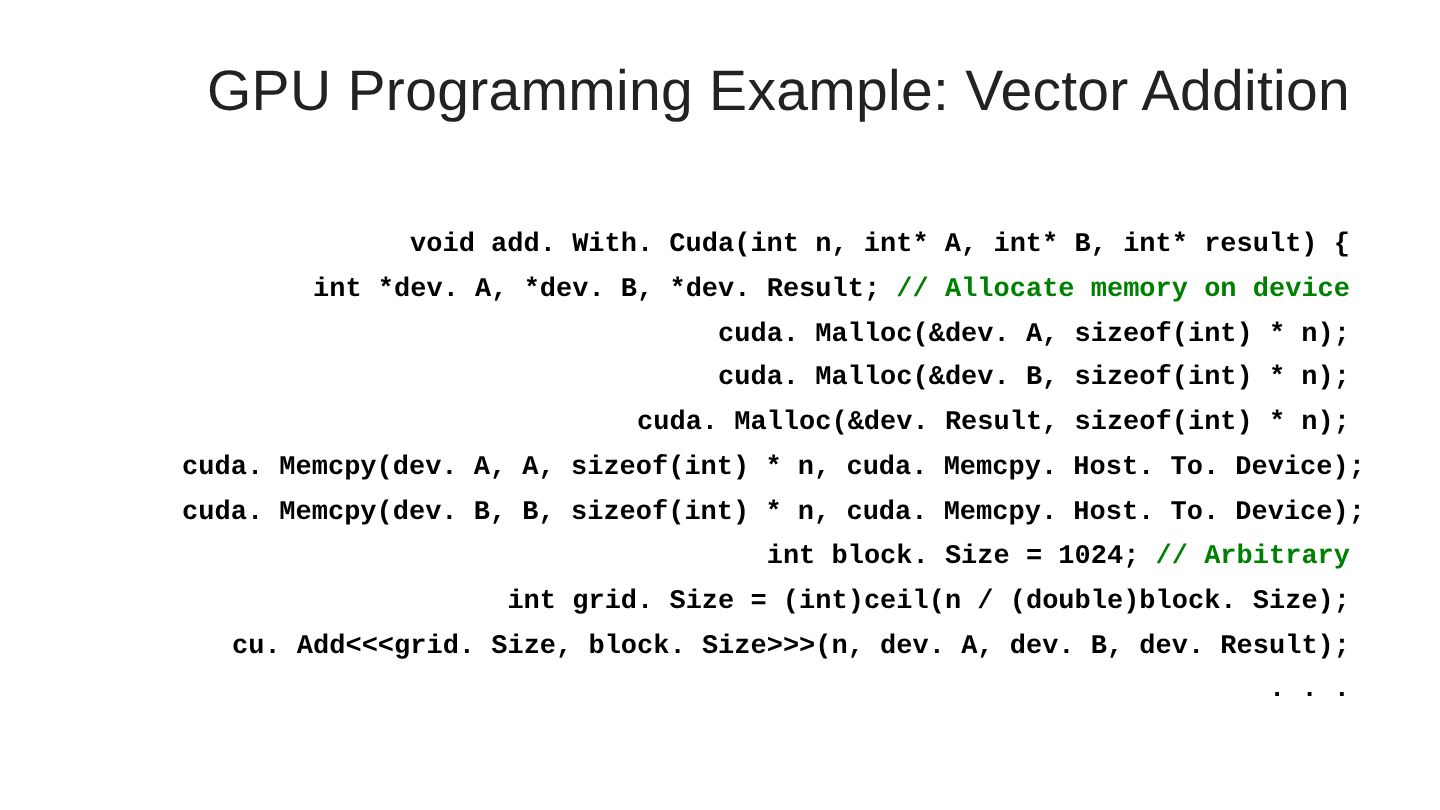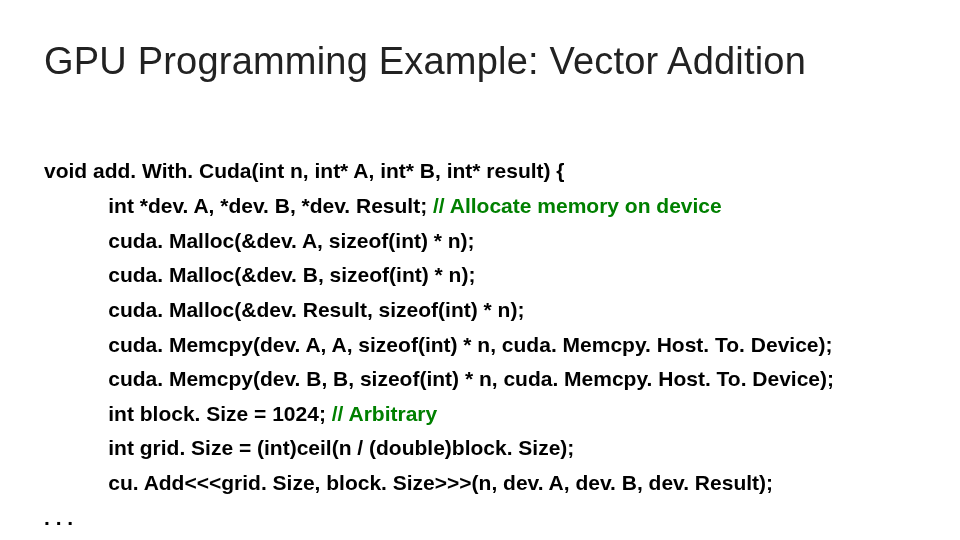--- a/index.html
+++ b/index.html
@@ -8,33 +8,34 @@
     width: 960px;
     height: 540px;
     background: #ffffff;
     font-family: "Segoe UI", "Helvetica Neue", Arial, sans-serif;
     overflow: hidden;
   }
   .slide {
     box-sizing: border-box;
     width: 960px;
     height: 540px;
-    padding: 40px 60px 40px 44px;
+    padding: 40px 60px 40px 62px;
+    text-align: right;
   }
   .title {
     font-size: 38px;
     font-weight: 400;
     color: #222;
     letter-spacing: 0.2px;
     margin: 0 0 36px 0;
     line-height: 1.15;
   }
   .code {
-    font-family: Liberation Sans, sans-serif;
-    font-size: 21px;
+    font-family: Liberation Mono, monospace;
+    font-size: 18px;
     line-height: 1.65;
     white-space: pre;
     color: #000;
     font-weight: bold;
   }
   .code .kw   { font-weight: bold; }
   .code .cmt  { color: #008000; font-weight: bold; }
   .indent { display: inline-block; width: 5.5ch; }
 </style>
 </head>

